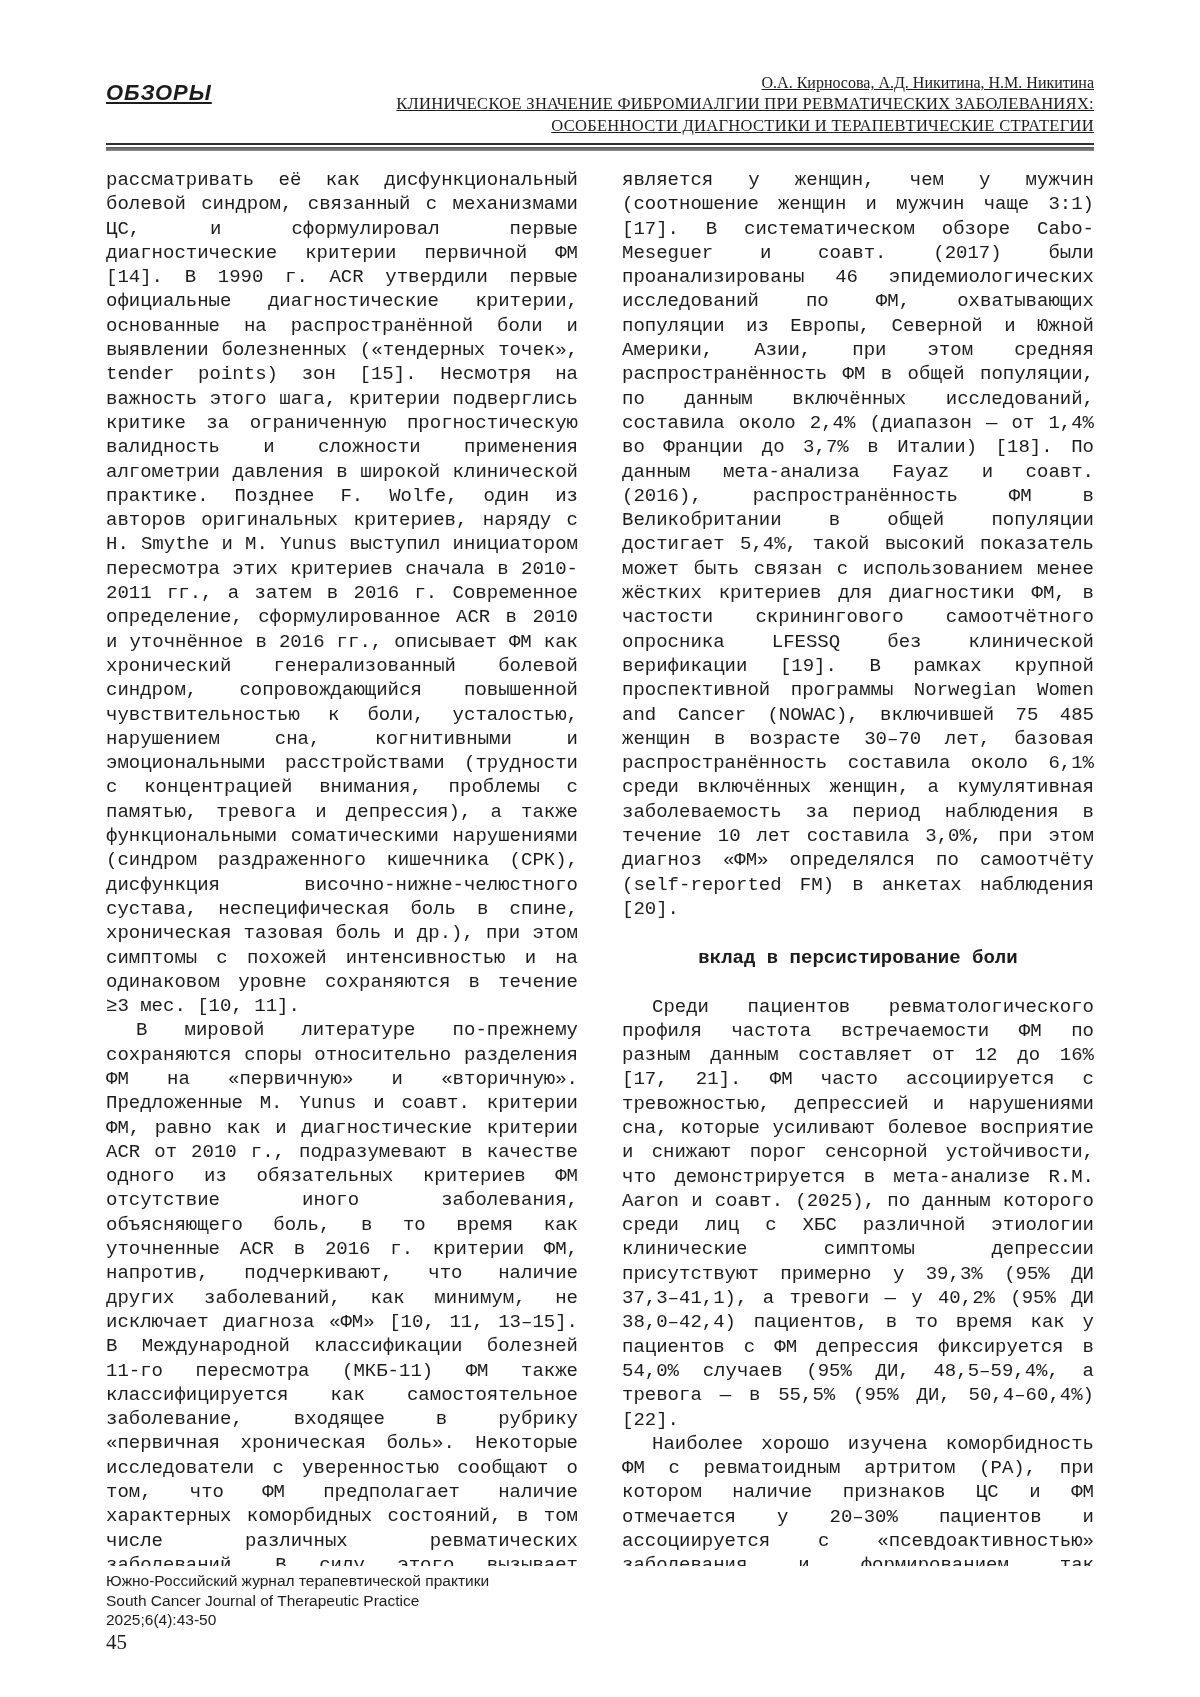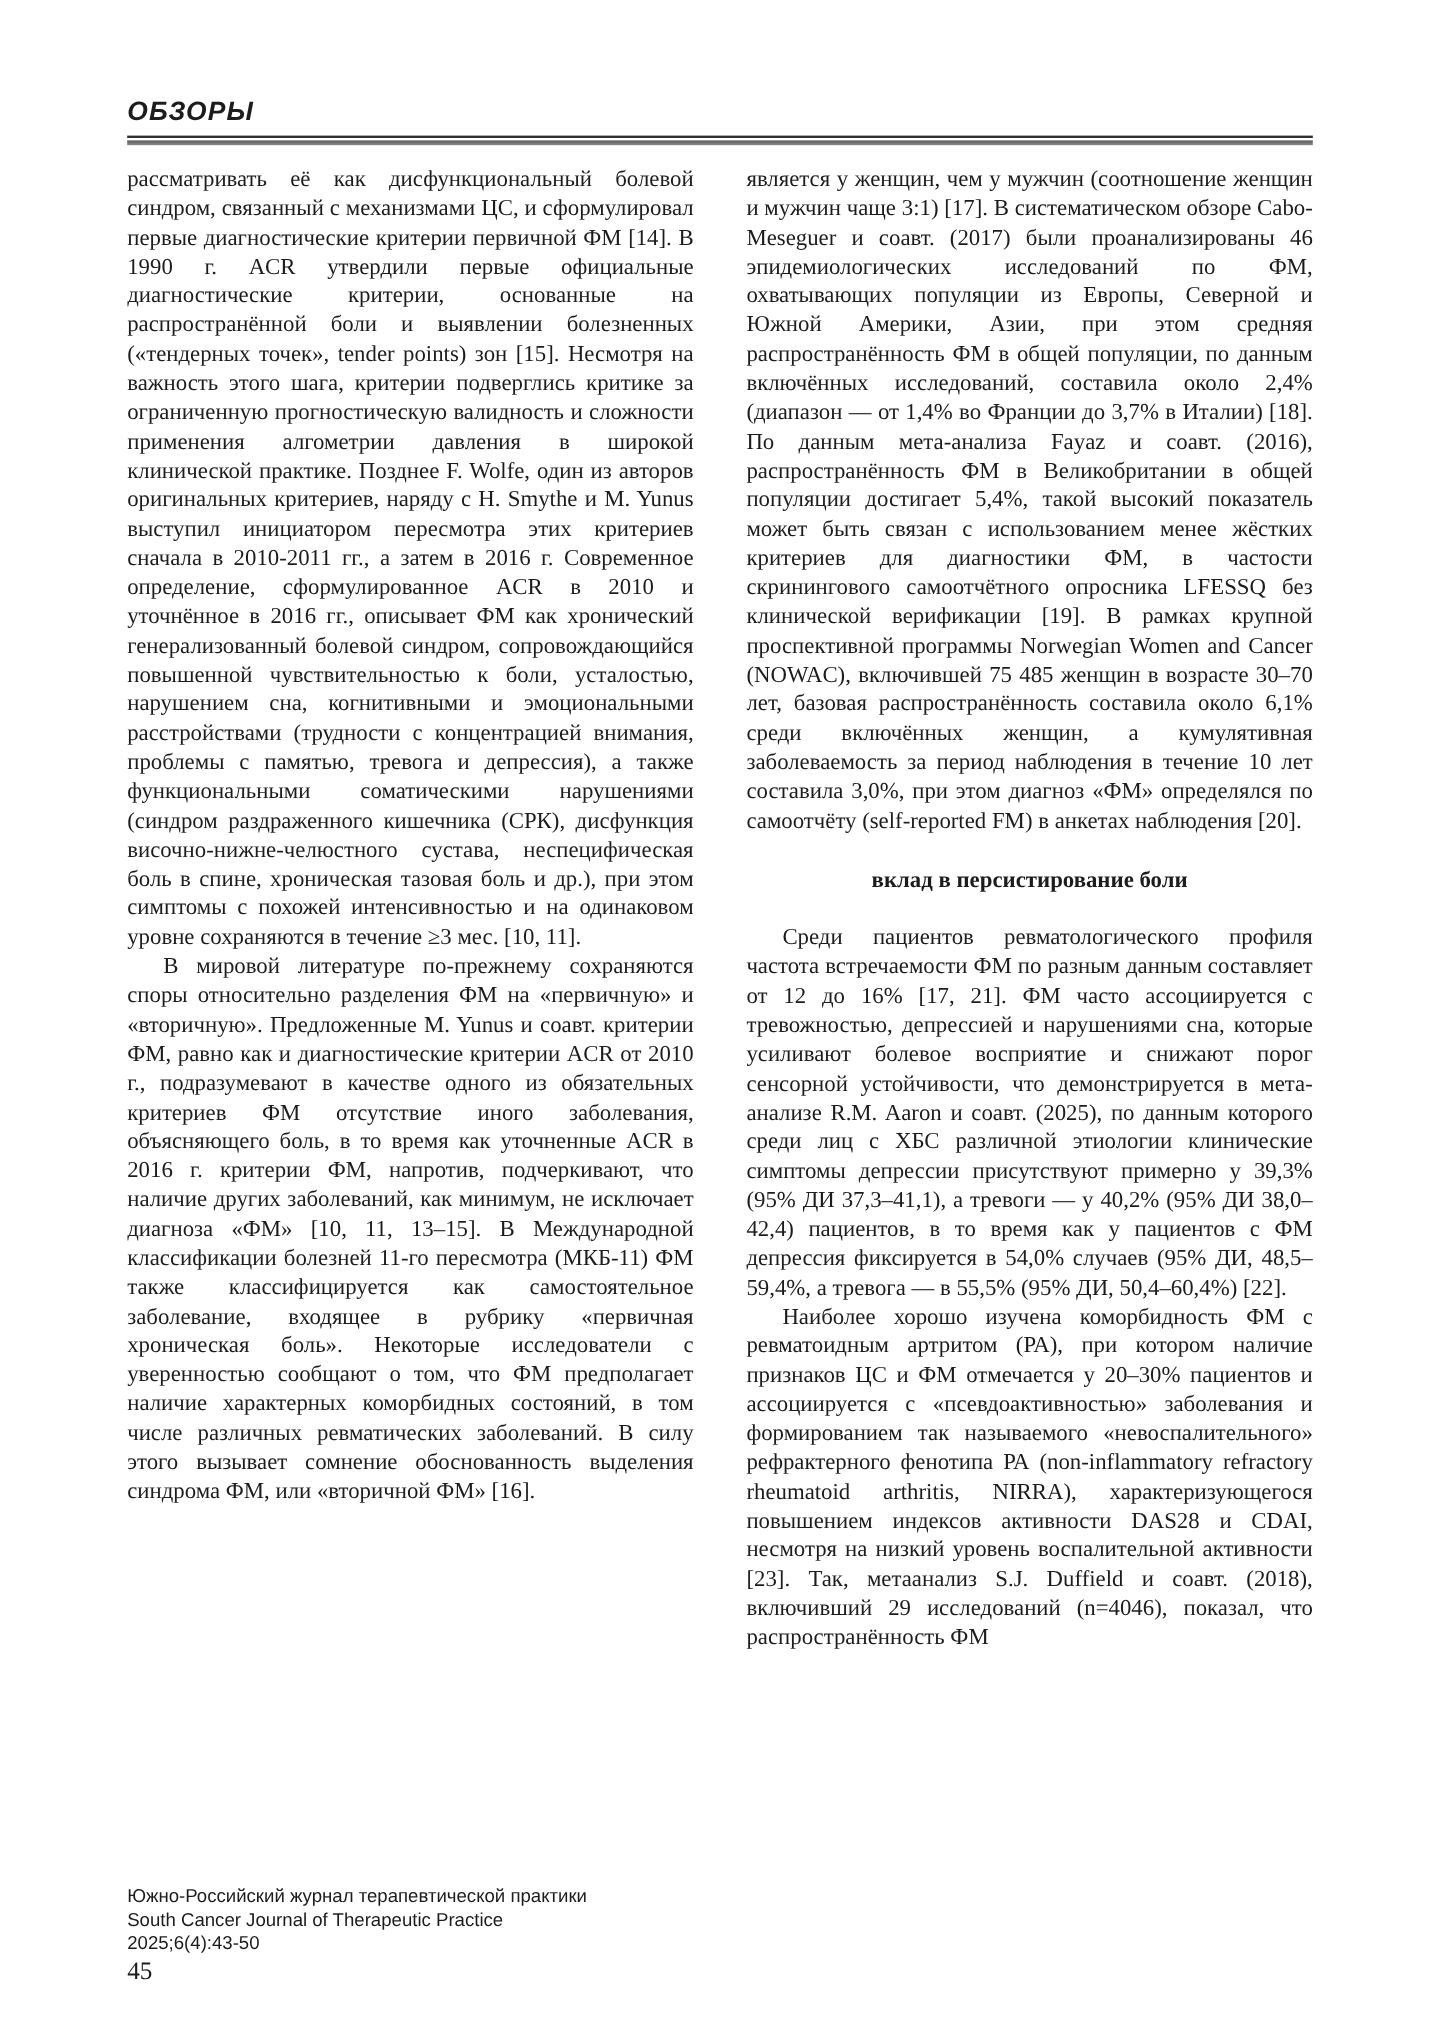--- a/index.html
+++ b/index.html
@@ -20,20 +20,21 @@
     inset: 0;
     padding: 72px 106px 0 106px;
     box-sizing: border-box;
   }
 
   
   .header-row {
     display: flex;
     justify-content: space-between;
     align-items: flex-start;
+    text-decoration: underline;
   }
   .section-label {
     font-family: "Liberation Sans", sans-serif;
     font-style: italic;
     font-weight: bold;
     font-size: 22px;
     letter-spacing: 1px;
     padding-top: 8px;
     white-space: nowrap;
   }
@@ -58,20 +59,21 @@
   .rule-gap   { height: 2px; background: transparent; }
   .rule-bottom{ height: 4px; background: linear-gradient(#5a5a5a, #8a8a8a); }
 
   
   .columns {
     display: flex;
     gap: 44px;
     margin-top: 17px;
     height: 1398px;
     overflow: hidden;
+    font-family: Liberation Mono, monospace;
   }
   .col {
     flex: 1;
     min-width: 0;
     text-align: justify;
     font-size: 19px;
     line-height: 24.3px;
     hyphens: auto;
     -webkit-hyphens: auto;
   }
@@ -123,20 +125,25 @@
     text-align: right;
   }
 </style>
 </head>
 <body>
 
 <div class="page">
 
   <div class="header-row">
     <div class="section-label">ОБЗОРЫ</div>
+    <div class="header-right">
+      <div class="authors">О.А. Кирносова, А.Д. Никитина, Н.М. Никитина</div>
+      <div class="title-line">КЛИНИЧЕСКОЕ ЗНАЧЕНИЕ ФИБРОМИАЛГИИ ПРИ РЕВМАТИЧЕСКИХ ЗАБОЛЕВАНИЯХ:</div>
+      <div class="title-line">ОСОБЕННОСТИ ДИАГНОСТИКИ И ТЕРАПЕВТИЧЕСКИЕ СТРАТЕГИИ</div>
+    </div>
   </div>
 
   <div class="header-rule">
     <div class="rule-top"></div>
     <div class="rule-gap"></div>
     <div class="rule-bottom"></div>
   </div>
 
   <div class="columns">
 

